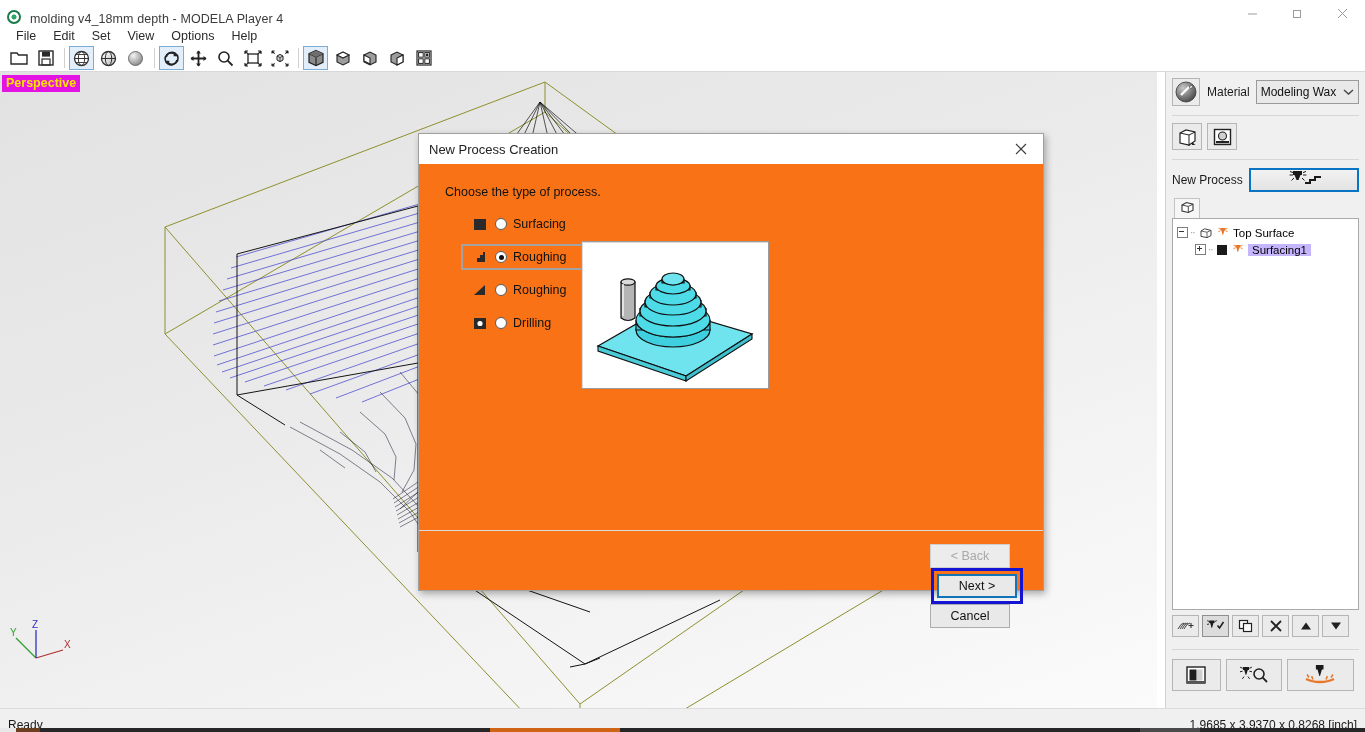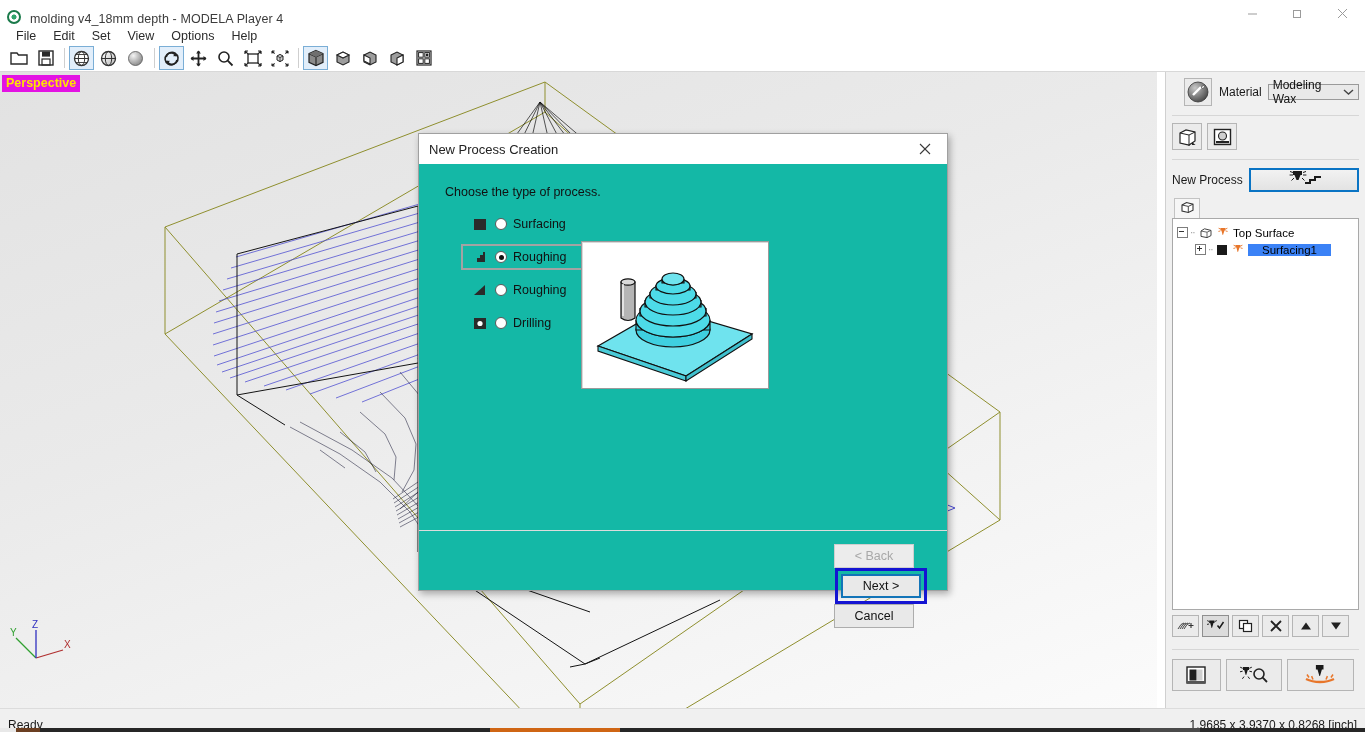--- a/index.html
+++ b/index.html
@@ -90,29 +90,29 @@
 
   
   .rpanel {
     position: absolute; left: 1165px; top: 72px; width: 200px; height: 636px;
     background: #f0f0f0;
     border-left: 1px solid #d0d0d0;
     box-sizing: border-box;
   }
   .rp-sep { height: 1px; background: #d6d6d6; margin: 5px 6px; }
   .mat-row {
-    display: flex; align-items: center; padding: 6px 6px 4px 18px;
+    display: flex; align-items: center; padding: 6px 6px 4px 6px;
   }
   .mat-icon-btn {
     width: 28px; height: 28px; background: #ebebeb; border: 1px solid #b5b5b5;
     display: flex; align-items: center; justify-content: center; box-sizing: border-box;
   }
   .mat-label { font-size: 12px; margin: 0 6px 0 7px; color: #1a1a1a; }
   .mat-select {
-    flex: 1; height: 16px; background: #e9e9e9; border: 1px solid #9a9a9a;
+    flex: 1; height: 24px; background: #e9e9e9; border: 1px solid #9a9a9a;
     display: flex; align-items: center; justify-content: space-between;
     font-size: 12px; padding: 0 4px; box-sizing: border-box; color: #111;
   }
   .vbtn-row { display: flex; padding: 2px 6px 4px 6px; }
   .vbtn {
     width: 30px; height: 27px; background: #ebebeb; border: 1px solid #b5b5b5;
     margin-right: 5px; display: flex; align-items: center; justify-content: center;
     box-sizing: border-box;
   }
   .newproc-row { display: flex; align-items: center; padding: 3px 6px 6px 6px; }
@@ -143,21 +143,21 @@
     position: relative; margin-right: 2px; flex: none;
   }
   .tr-expander::before {
     content: ""; position: absolute; left: 1px; top: 3px; width: 5px; height: 1px; background: #333;
   }
   .tr-expander.plus::after {
     content: ""; position: absolute; left: 3px; top: 1px; width: 1px; height: 5px; background: #333;
   }
   .tr-dots { width: 9px; color: #999; font-size: 10px; letter-spacing: -1px; }
   .tr-label { margin-left: 4px; color: #000; }
-  .tr-label.sel { background: #3b82f6; padding: 0 14px; }
+  .tr-label.sel { background: #c4b5fd; padding: 0 4px; }
   .ttoolbar { display: flex; padding: 5px 6px 0 6px; }
   .ttool {
     width: 27px; height: 22px; background: #ebebeb; border: 1px solid #b5b5b5;
     margin-right: 3px; display: flex; align-items: center; justify-content: center;
     box-sizing: border-box;
   }
   .ttool.sel { background: #dcdcdc; border-color: #8f8f8f; }
   .bigbtn-row { display: flex; padding: 4px 6px; }
   .bigbtn {
     height: 32px; background: #ebebeb; border: 1px solid #b5b5b5;
@@ -174,22 +174,22 @@
     font-size: 12px; color: #1a1a1a;
   }
   .taskbar {
     position: absolute; left: 0; top: 728px; width: 1365px; height: 4px;
     background: #262626;
   }
   .tb-seg { position: absolute; top: 0; height: 4px; }
 
   
   .dialog {
-    position: absolute; left: 418px; top: 133px; width: 530px; height: 458px;
-    background: #14b8a6;
+    position: absolute; left: 418px; top: 133px; width: 626px; height: 458px;
+    background: #f97316;
     border: 1px solid #a0a0a0;
     box-shadow: 2px 3px 7px rgba(0,0,0,0.30);
     box-sizing: border-box;
     z-index: 20;
   }
   .dlg-title {
     height: 30px; background: #ffffff;
     display: flex; align-items: center; justify-content: space-between;
     padding-left: 10px; box-sizing: border-box;
   }

